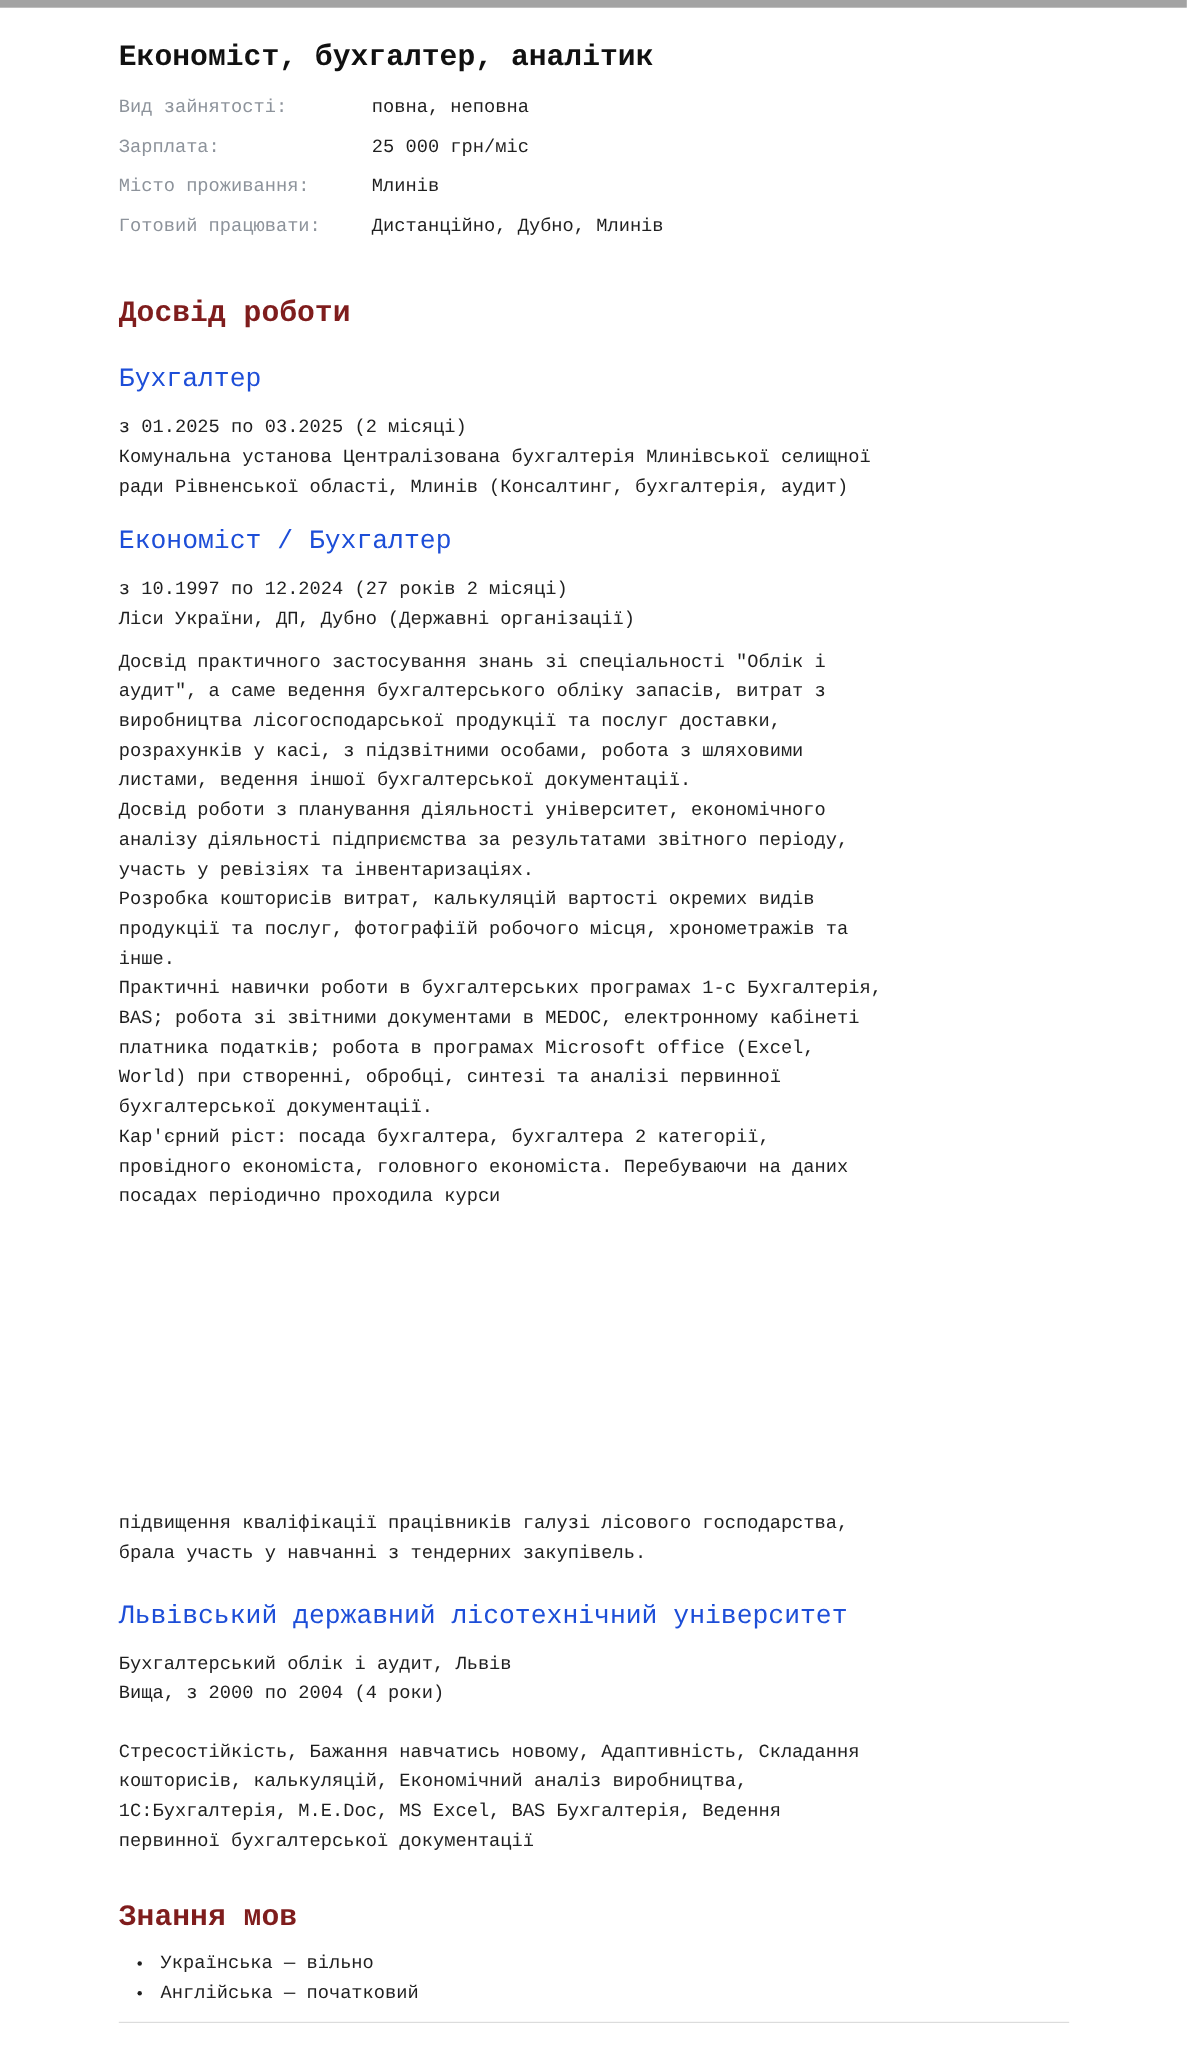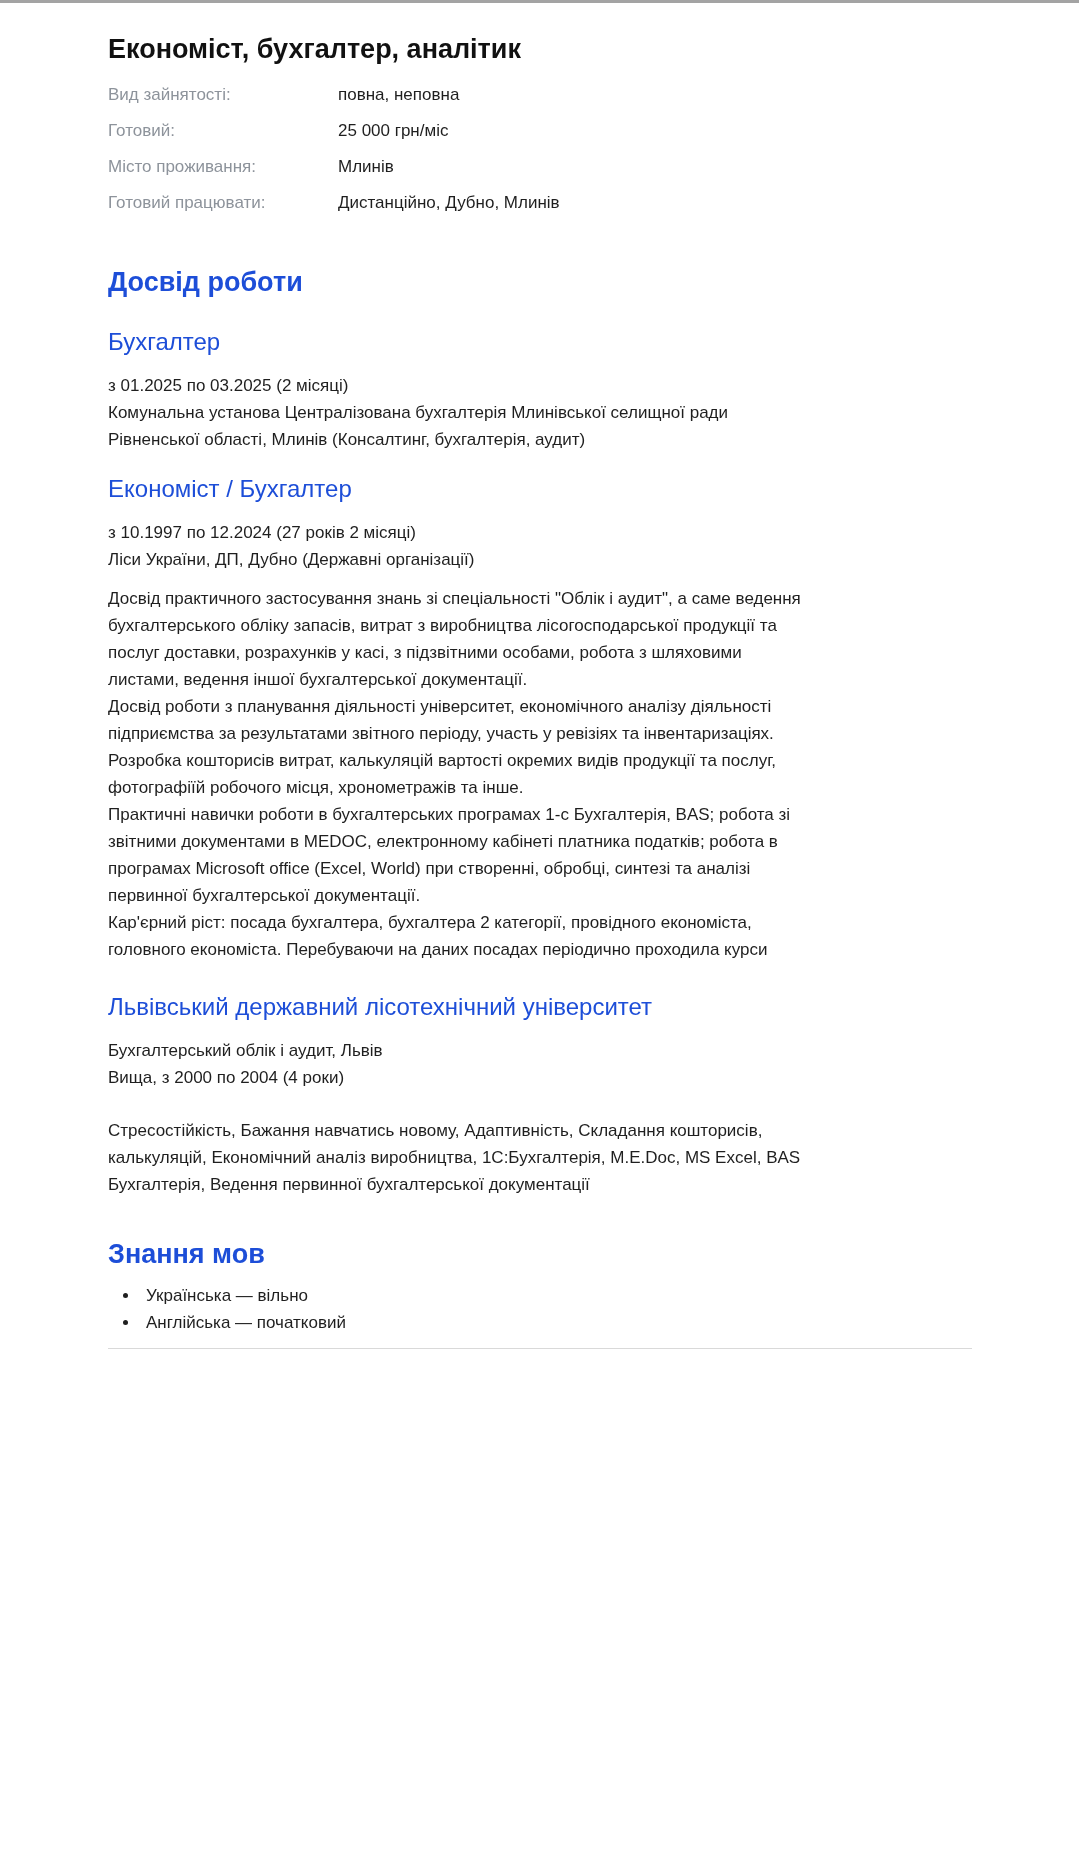--- a/index.html
+++ b/index.html
@@ -1,22 +1,22 @@
 <!DOCTYPE html>
 <html lang="uk"><head>
 <meta charset="utf-8">
 <style>
   html,body{margin:0;padding:0;background:#ffffff;}
   .page{
     width:1079px;height:1865px;
     box-sizing:border-box;
     background:#ffffff;
-    border-top:3px solid #a3a3a3;
+    border-top:7px solid #a3a3a3;
     overflow:hidden;
-    font-family:Liberation Sans, sans-serif;
+    font-family:Liberation Mono, monospace;
     color:#1f1f1f;
   }
   .content{
     padding-left:108px;
     width:702px;
   }
   h1.res-title{
     margin:31px 0 0 0;
     font-size:27px;line-height:30px;font-weight:700;color:#111111;
   }
@@ -27,21 +27,21 @@
     margin-bottom:14px;
     font-size:17px;
   }
   .summary .label{
     flex:0 0 230px;
     color:#8d939b;
   }
   .summary .value{color:#1f1f1f;}
   h2.section{
     margin:52px 0 0 0;
-    font-size:27px;line-height:32px;font-weight:700;color:#1d4ed8;
+    font-size:27px;line-height:32px;font-weight:700;color:#7f1d1d;
   }
   h2.section.edu{margin-top:48px;}
   h2.section.skills{margin-top:62px;}
   h2.section.langs{margin-top:40px;}
   h3.subtitle{
     margin:30px 0 0 0;
     font-size:24px;line-height:28px;font-weight:400;color:#1d4ed8;
   }
   h3.subtitle.job2{margin-top:22px;}
   .period{
@@ -89,21 +89,21 @@
   <div class="content">
 
     <h1 class="res-title">Економіст, бухгалтер, аналітик</h1>
 
     <div class="summary">
       <div class="row">
         <span class="label">Вид зайнятості:</span>
         <span class="value">повна, неповна</span>
       </div>
       <div class="row">
-        <span class="label">Готовий:</span>
+        <span class="label">Зарплата:</span>
         <span class="value">25 000 грн/міс</span>
       </div>
       <div class="row">
         <span class="label">Місто проживання:</span>
         <span class="value">Млинів</span>
       </div>
       <div class="row">
         <span class="label">Готовий працювати:</span>
         <span class="value">Дистанційно, Дубно, Млинів</span>
       </div>
@@ -120,20 +120,21 @@
     <div class="company">Ліси України, ДП, Дубно (Державні організації)</div>
 
     <div class="descr">
       <span class="desc-line">Досвід практичного застосування знань зі спеціальності "Облік і аудит", а саме ведення бухгалтерського обліку запасів, витрат з виробництва лісогосподарської продукції та послуг доставки, розрахунків у касі, з підзвітними особами, робота з шляховими листами, ведення іншої бухгалтерської документації.</span>
       <span class="desc-line">Досвід роботи з планування діяльності університет, економічного аналізу діяльності підприємства за результатами звітного періоду, участь у ревізіях та інвентаризаціях.</span>
       <span class="desc-line">Розробка кошторисів витрат, калькуляцій вартості окремих видів продукції та послуг, фотографіїй робочого місця, хронометражів та інше.</span>
       <span class="desc-line">Практичні навички роботи в бухгалтерських програмах 1-с Бухгалтерія, BAS; робота зі звітними документами в MEDOC, електронному кабінеті платника податків; робота в програмах Microsoft office (Excel, World) при створенні, обробці, синтезі та аналізі первинної бухгалтерської документації.</span>
       <span class="desc-line">Кар'єрний ріст: посада бухгалтера, бухгалтера 2 категорії, провідного економіста, головного економіста. Перебуваючи на даних посадах періодично проходила курси</span>
     </div>
 
+    <div class="continued">підвищення кваліфікації працівників галузі лісового господарства, брала участь у навчанні з тендерних закупівель.</div>
 
     <h3 class="subtitle">Львівський державний лісотехнічний університет</h3>
     <div class="edu-details">
       <div>Бухгалтерський облік і аудит, Львів</div>
       <div>Вища, з 2000 по 2004 (4 роки)</div>
     </div>
 
     <div class="skills-text">Стресостійкість, Бажання навчатись новому, Адаптивність, Складання кошторисів, калькуляцій, Економічний аналіз виробництва, 1С:Бухгалтерія, M.E.Doc, MS Excel, BAS Бухгалтерія, Ведення первинної бухгалтерської документації</div>
 
     <h2 class="section langs">Знання мов</h2>

